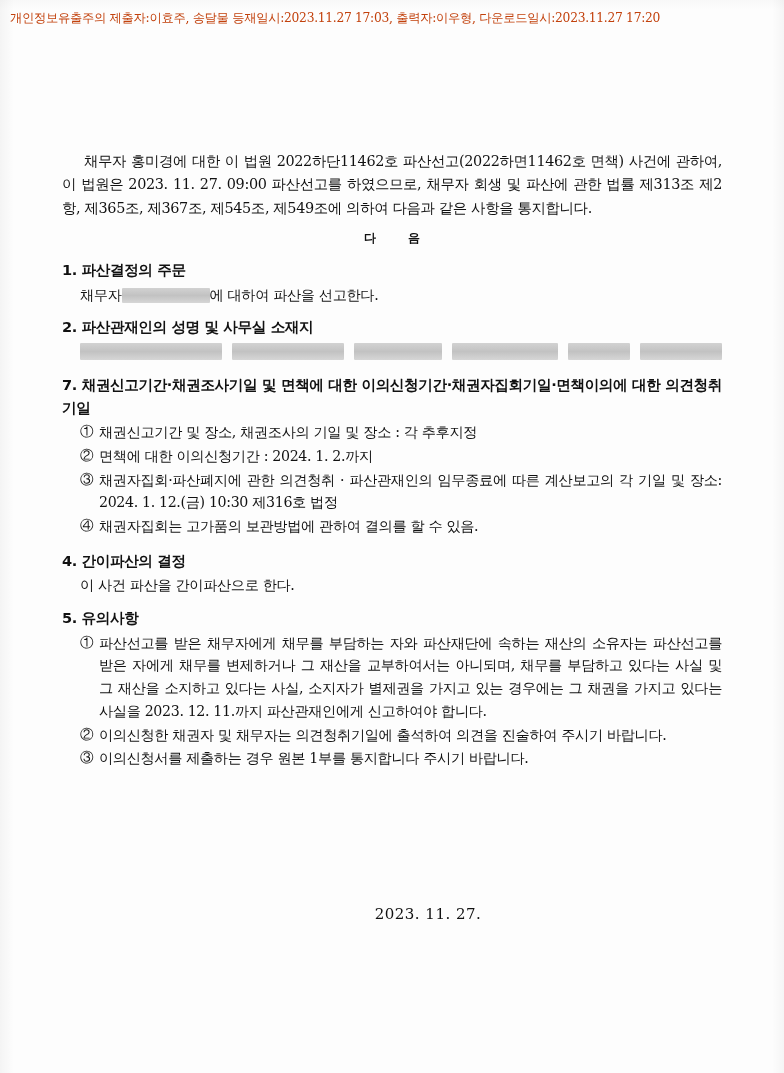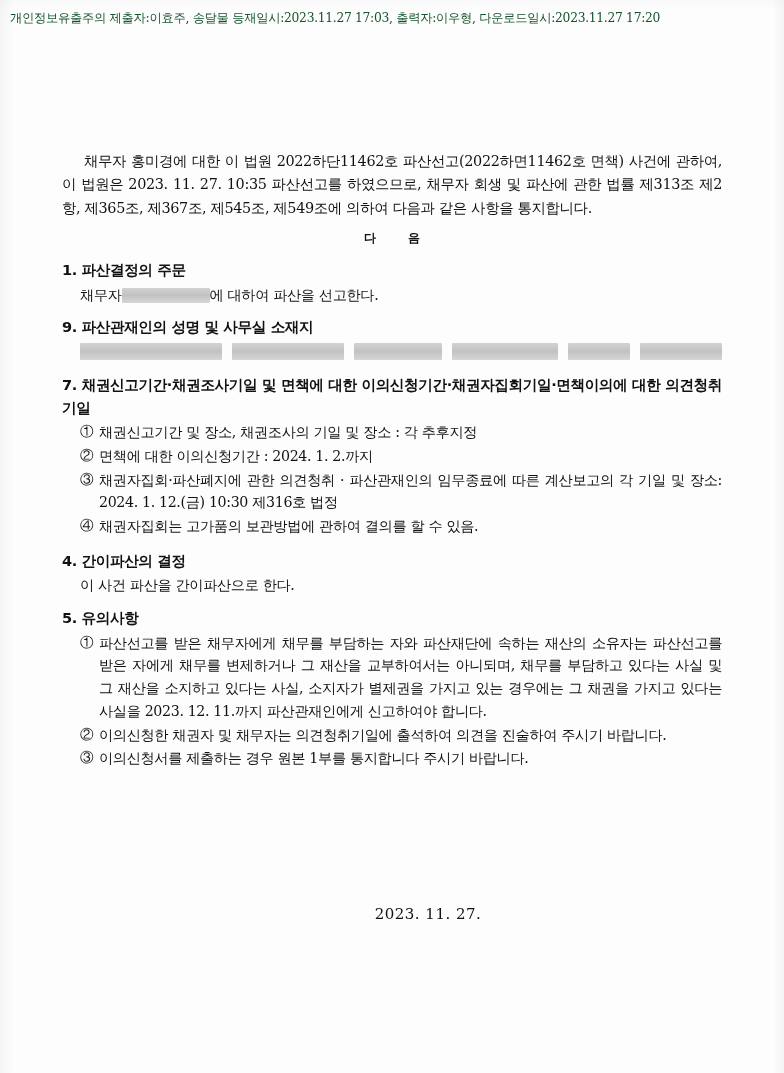--- a/index.html
+++ b/index.html
@@ -33,21 +33,21 @@
     pointer-events: none;
   }
 
   .header-stamp {
     position: absolute;
     top: 10px;
     left: 10px;
     right: 10px;
     font-size: 12.3px;
     letter-spacing: -0.3px;
-    color: #14532d;
+    color: #c2410c;
     white-space: nowrap;
     font-family: "DejaVu Serif", "Liberation Serif", serif;
   }
 
   .content {
     position: absolute;
     top: 150px;
     left: 62px;
     width: 660px;
   }
@@ -174,35 +174,35 @@
 
 <div class="page">
 
   <div class="header-stamp">개인정보유출주의 제출자:이효주, 송달물 등재일시:2023.11.27 17:03, 출력자:이우형, 다운로드일시:2023.11.27 17:20</div>
 
   <div class="watermark"></div>
 
   <div class="content">
 
 
-    <p class="para indent">채무자 홍미경에 대한 이 법원 2022하단11462호 파산선고(2022하면11462호 면책) 사건에 관하여, 이 법원은 2023. 11. 27. 10:35 파산선고를 하였으므로, 채무자 회생 및 파산에 관한 법률 제313조 제2항, 제365조, 제367조, 제545조, 제549조에 의하여 다음과 같은 사항을 통지합니다.</p>
+    <p class="para indent">채무자 홍미경에 대한 이 법원 2022하단11462호 파산선고(2022하면11462호 면책) 사건에 관하여, 이 법원은 2023. 11. 27. 09:00 파산선고를 하였으므로, 채무자 회생 및 파산에 관한 법률 제313조 제2항, 제365조, 제367조, 제545조, 제549조에 의하여 다음과 같은 사항을 통지합니다.</p>
 
     <div class="daeum">다 음</div>
 
     <div class="section">
       <div class="section-head">1. 파산결정의 주문</div>
       <div class="section-body">
         <div class="plain-line">
           <span>채무자</span><span class="redact r1"></span><span>에 대하여 파산을 선고한다.</span>
         </div>
       </div>
     </div>
 
     <div class="section">
-      <div class="section-head">9. 파산관재인의 성명 및 사무실 소재지</div>
+      <div class="section-head">2. 파산관재인의 성명 및 사무실 소재지</div>
       <div class="section-body">
         <div class="redact-row">
           <span class="redact r2"></span>
           <span class="redact r3"></span>
           <span class="redact r4"></span>
           <span class="redact r5"></span>
           <span class="redact r6"></span>
           <span class="redact r7"></span>
         </div>
       </div>

